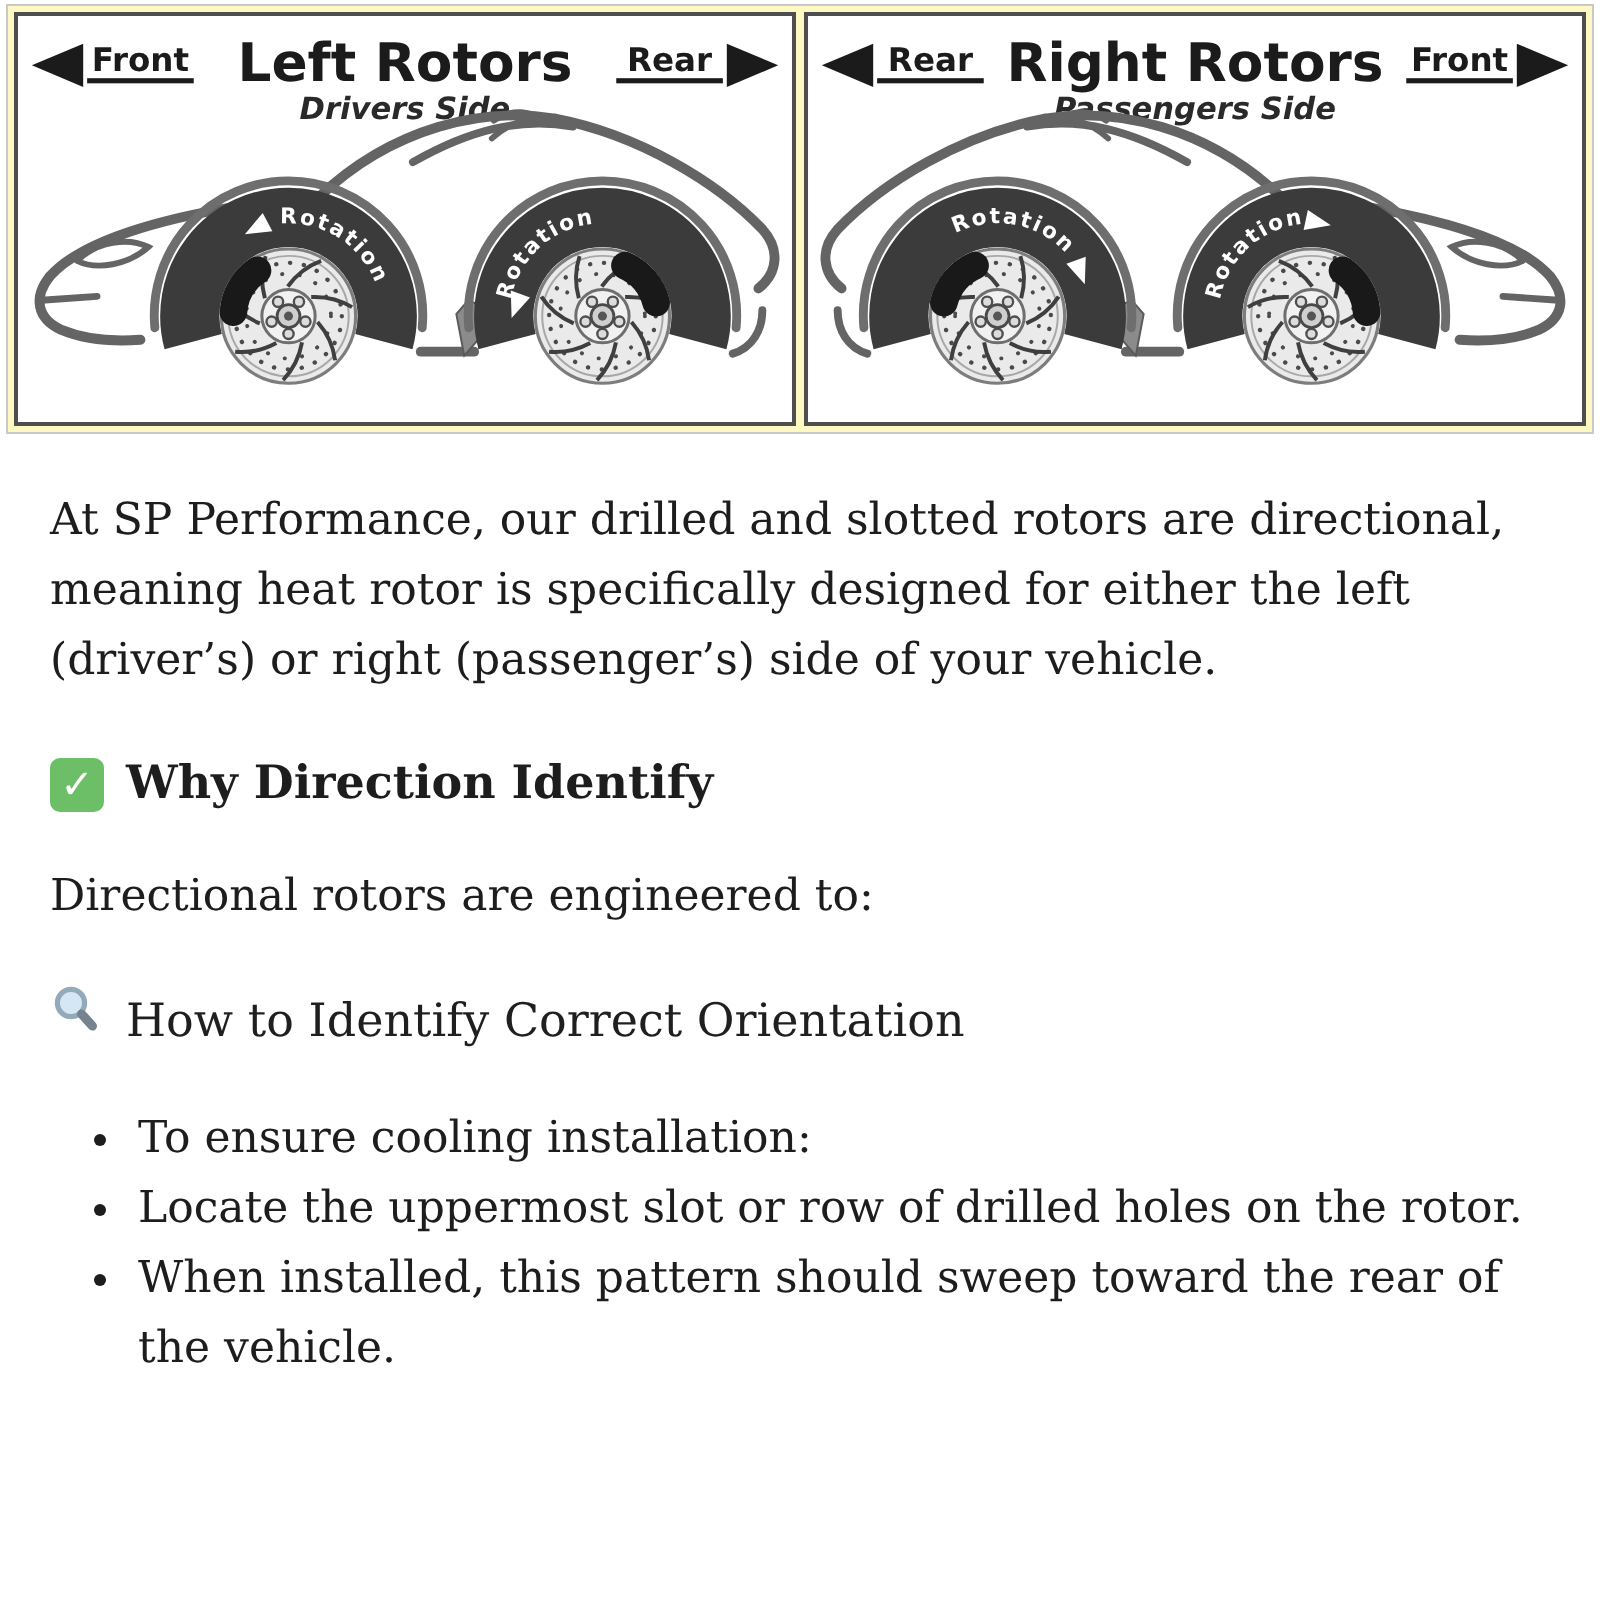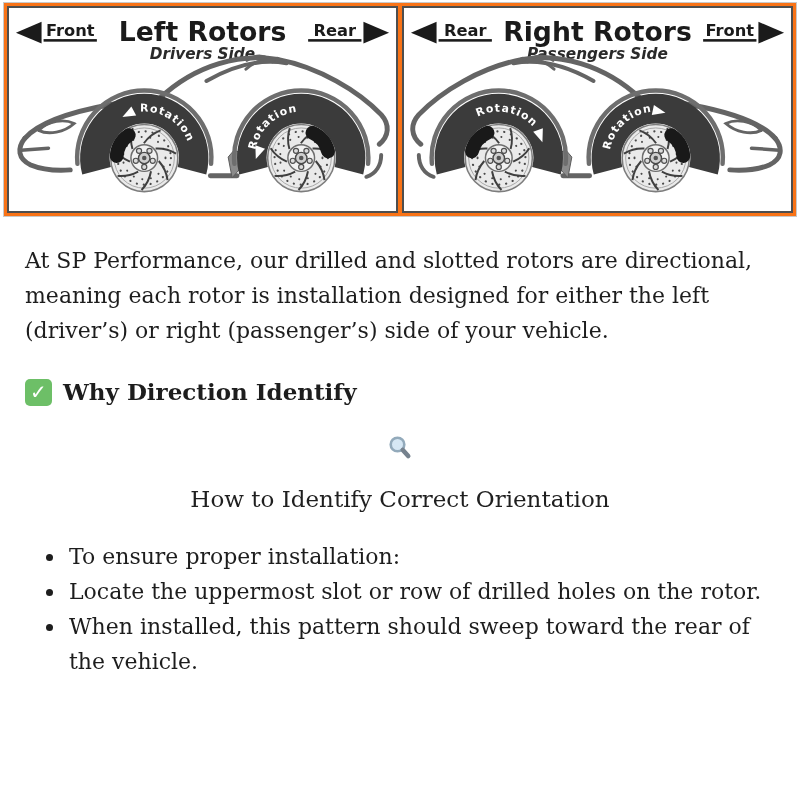--- a/index.html
+++ b/index.html
@@ -1,28 +1,28 @@
 <!DOCTYPE html>
 <html><head>
 <meta charset="utf-8">
 <style>
   html,body{margin:0;padding:0;background:#fff;}
   body{width:800px;font-family:"DejaVu Serif",serif;color:#1d1d1d;}
-  .diagram{display:flex;gap:4px;margin:2px 3px;padding:3px;border:1px solid #c9c9c9;background:#f97316;}
+  .diagram{display:flex;gap:4px;margin:2px 3px;padding:3px;border:1px solid #c9c9c9;background:#fef9c3;}
   .panel{flex:1;border:2.5px solid #4e4e4e;background:#fff;}
   .panel svg{display:block;width:100%;height:auto;}
   .hdr-label{font-family:"DejaVu Sans",sans-serif;font-weight:bold;font-size:16.5px;fill:#1b1b1b;}
   .hdr-title{font-family:"DejaVu Sans",sans-serif;font-weight:bold;font-size:27px;fill:#1b1b1b;}
   .hdr-sub{font-family:"DejaVu Sans",sans-serif;font-weight:bold;font-style:italic;font-size:15.5px;fill:#2a2a2a;}
   .rot-text{font-family:"DejaVu Sans",sans-serif;font-weight:bold;font-size:11px;fill:#ffffff;letter-spacing:1.1px;}
   .article{padding:8px 25px 20px;font-size:22px;line-height:35px;}
   .intro{margin:16px 0 0;}
   h2{font-size:23px;line-height:34px;display:flex;align-items:center;gap:11px;}
   .h-why{margin:27px 0 0;font-weight:bold;}
-  .h-how{margin:26px 0 12px;font-weight:normal;color:#1f1f1f;flex-direction:column;}
+  .h-how{margin:26px 0 12px;font-weight:normal;color:#1f1f1f;}
   .lead{margin:22px 0 0;}
   ul{margin:10px 0 0;padding-left:41px;}
   .how-list{margin:23px 0 0;}
   li{padding-left:3px;}
   .check-icon{flex:0 0 auto;display:inline-flex;align-items:center;justify-content:center;
     width:27px;height:27px;border-radius:5px;background:#6dbf67;color:#fff;
     font-family:"DejaVu Sans",sans-serif;font-weight:bold;font-size:20px;line-height:1;}
   .mag-icon{flex:0 0 auto;display:inline-block;}
 </style>
 </head>
@@ -193,37 +193,38 @@
           <path d="M0,0 L13,-5.2 L13,5.2 Z" fill="#ffffff" transform="translate(264.8,106) rotate(-168)"></path>
         </g>
       <text class="rot-text"><textPath href="#tp-p1-rear" startOffset="4">Rotation</textPath></text>
       <text class="rot-text"><textPath href="#tp-p1-front" startOffset="4">Rotation</textPath></text>
     </svg>
   </div>
 </div>
 
 <div class="article">
 
-  <p class="intro">At SP Performance, our drilled and slotted rotors are directional, meaning each rotor is installation designed for either the left (driver’s) or right (passenger’s) side of your vehicle.</p>
+  <p class="intro">At SP Performance, our drilled and slotted rotors are directional, meaning heat rotor is specifically designed for either the left (driver’s) or right (passenger’s) side of your vehicle.</p>
 
   <h2 class="h-why">
     <span class="check-icon">✓</span>
     <span>Why Direction Identify</span>
   </h2>
 
+  <p class="lead">Directional rotors are engineered to:</p>
 
 
   <h2 class="h-how">
     <span class="mag-icon">
       <svg width="27" height="27" viewBox="0 0 27 27">
         <circle cx="10.5" cy="9.5" r="6.8" fill="#d6e7f4" stroke="#93aabb" stroke-width="2.6"></circle>
         <line x1="15.8" y1="15" x2="21.2" y2="21" stroke="#76828e" stroke-width="4.6" stroke-linecap="round"></line>
       </svg>
     </span>
     <span>How to Identify Correct Orientation</span>
   </h2>
 
   <ul class="how-list">
-    <li>To ensure proper installation:</li>
+    <li>To ensure cooling installation:</li>
     <li>Locate the uppermost slot or row of drilled holes on the rotor.</li>
     <li>When installed, this pattern should sweep toward the rear of the vehicle.</li>
   </ul>
 </div>
 
 </body></html>

